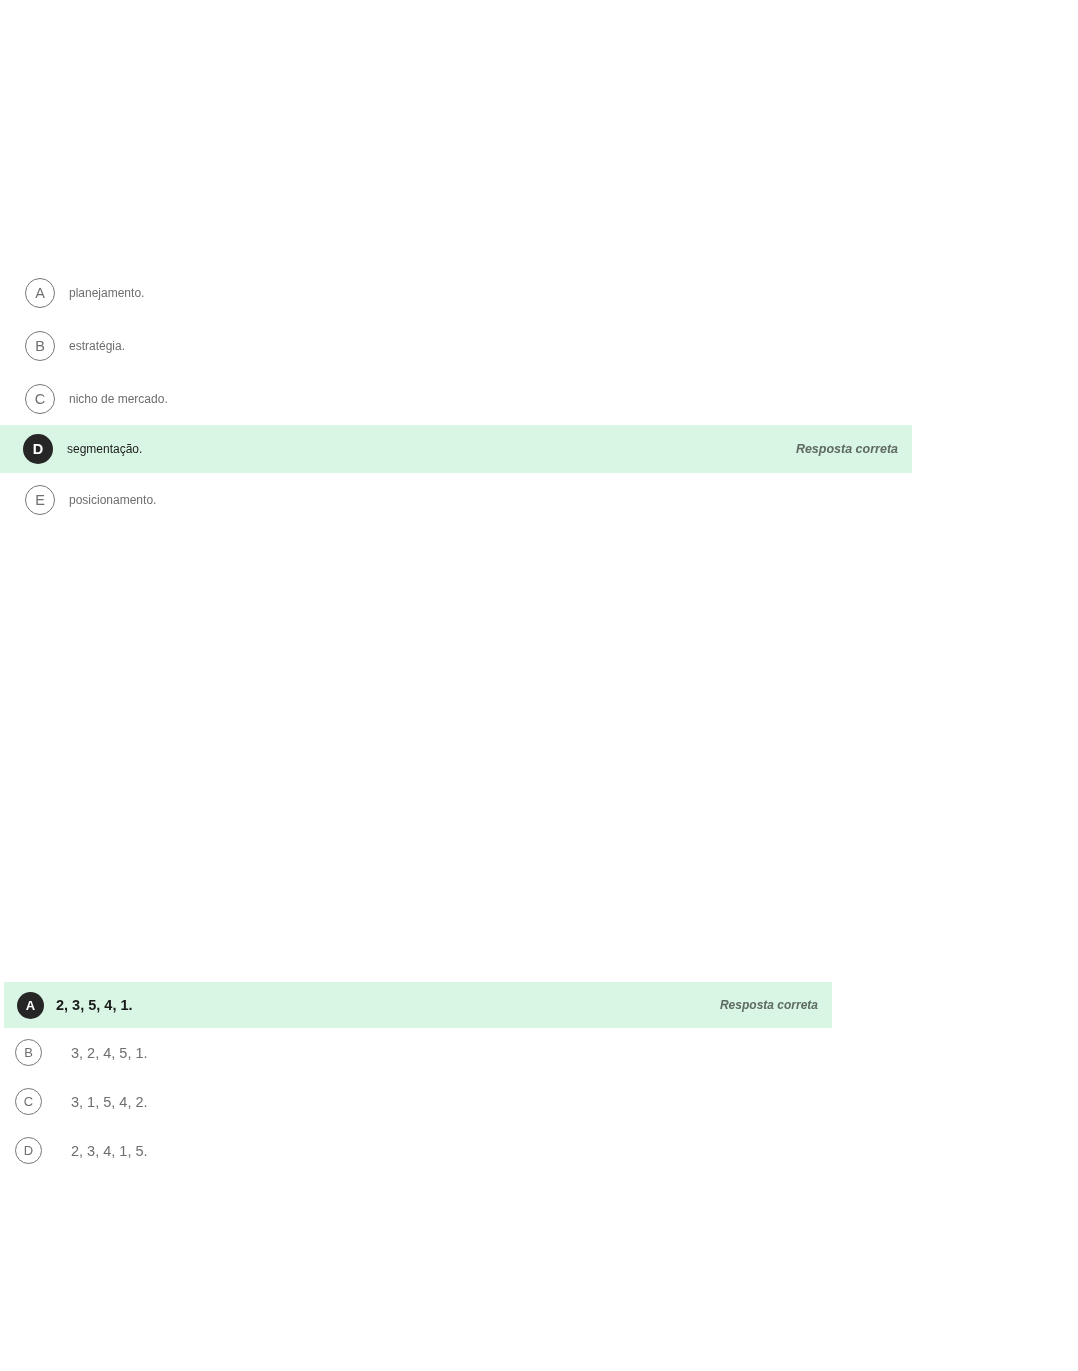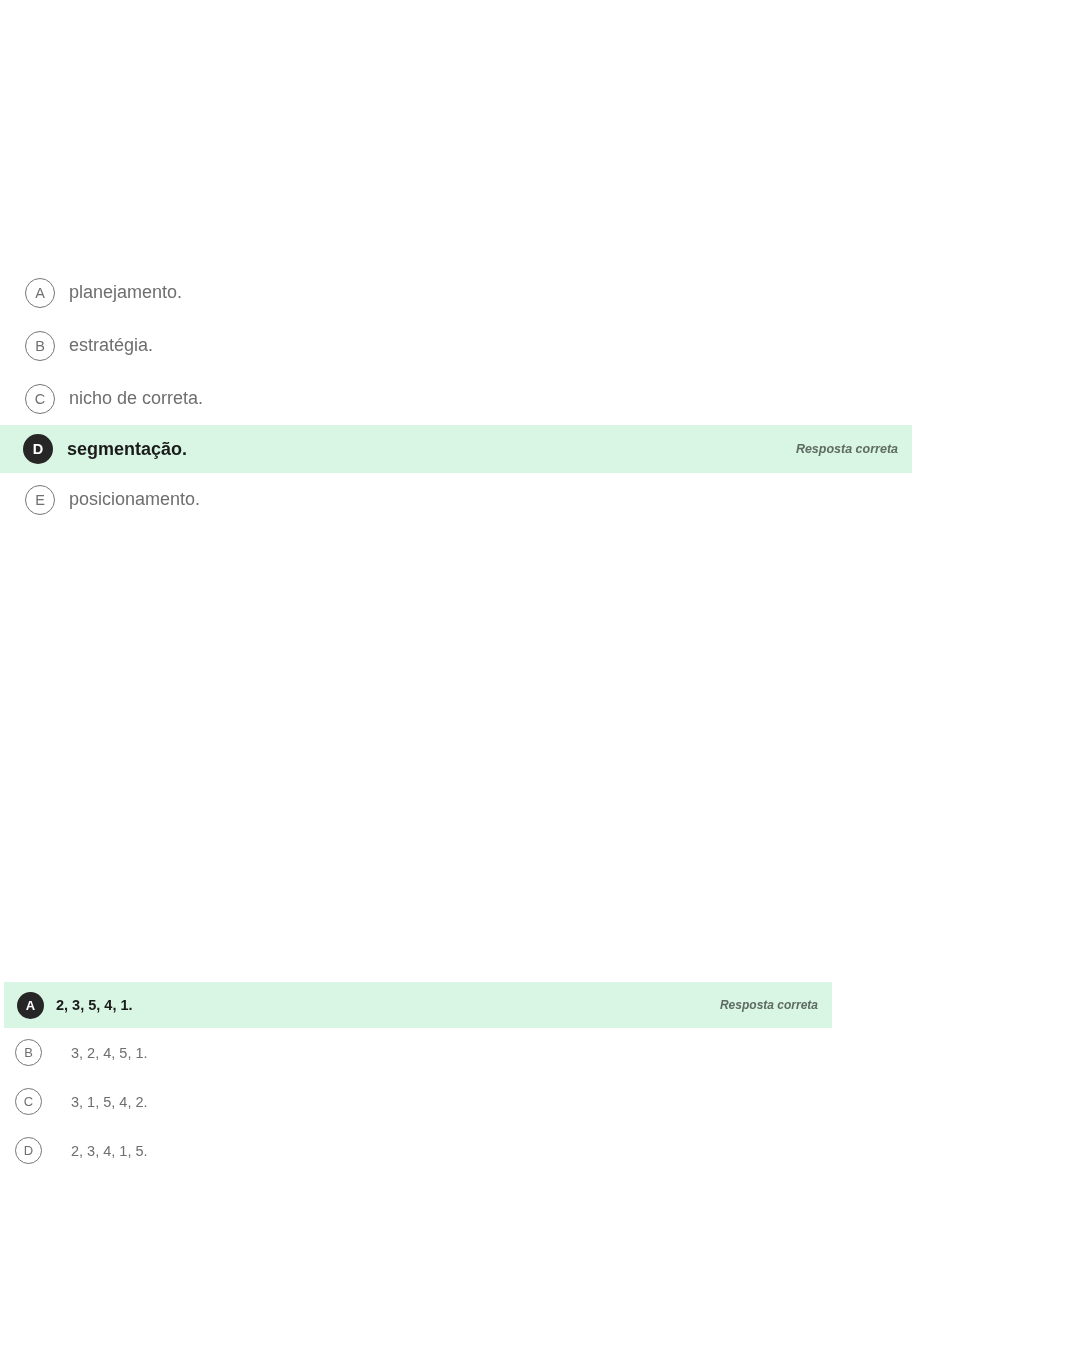--- a/index.html
+++ b/index.html
@@ -107,34 +107,34 @@
     color: #ffffff;
     font-weight: 700;
   }
 
   
   .option-text {
     color: #6e6e6e;
     white-space: nowrap;
   }
   .options-group-1 .option-text {
-    font-size: 18px;
+    font-size: 12px;
     margin-left: 14px;
   }
   .options-group-2 .option-text {
     font-size: 14.5px;
     margin-left: 29px;
   }
   .option-row.correct .option-text {
     color: #1b1b1b;
     font-weight: 700;
   }
   .options-group-1 .option-row.correct .option-text {
     margin-left: 14px;
-    font-weight: 700;
+    font-weight: 400;
   }
   .options-group-2 .option-row.correct .option-text {
     margin-left: 12px;
     font-weight: 700;
   }
 
   
   .correct-tag {
     margin-left: auto;
     font-style: italic;
@@ -163,21 +163,21 @@
       <span class="option-text">planejamento.</span>
     </div>
 
     <div class="option-row">
       <span class="badge outline">B</span>
       <span class="option-text">estratégia.</span>
     </div>
 
     <div class="option-row">
       <span class="badge outline">C</span>
-      <span class="option-text">nicho de correta.</span>
+      <span class="option-text">nicho de mercado.</span>
     </div>
 
     <div class="option-row correct">
       <span class="badge filled">D</span>
       <span class="option-text">segmentação.</span>
       <span class="correct-tag">Resposta correta</span>
     </div>
 
     <div class="option-row">
       <span class="badge outline">E</span>

